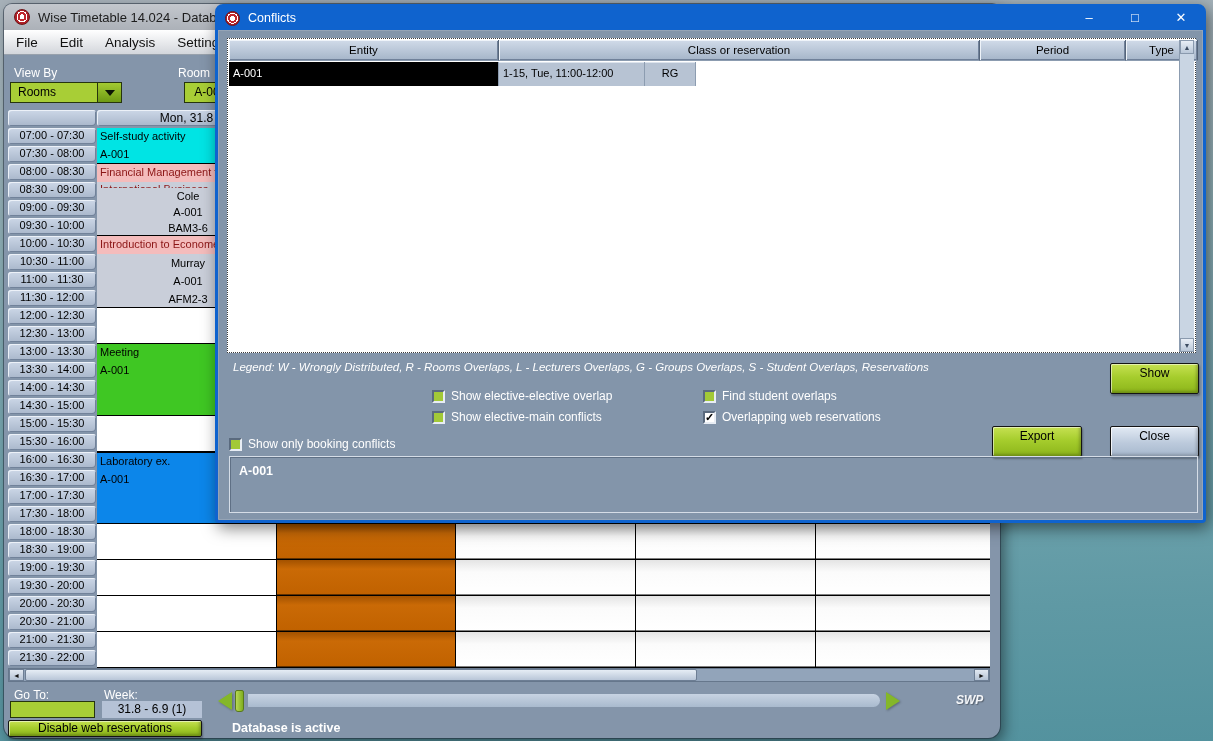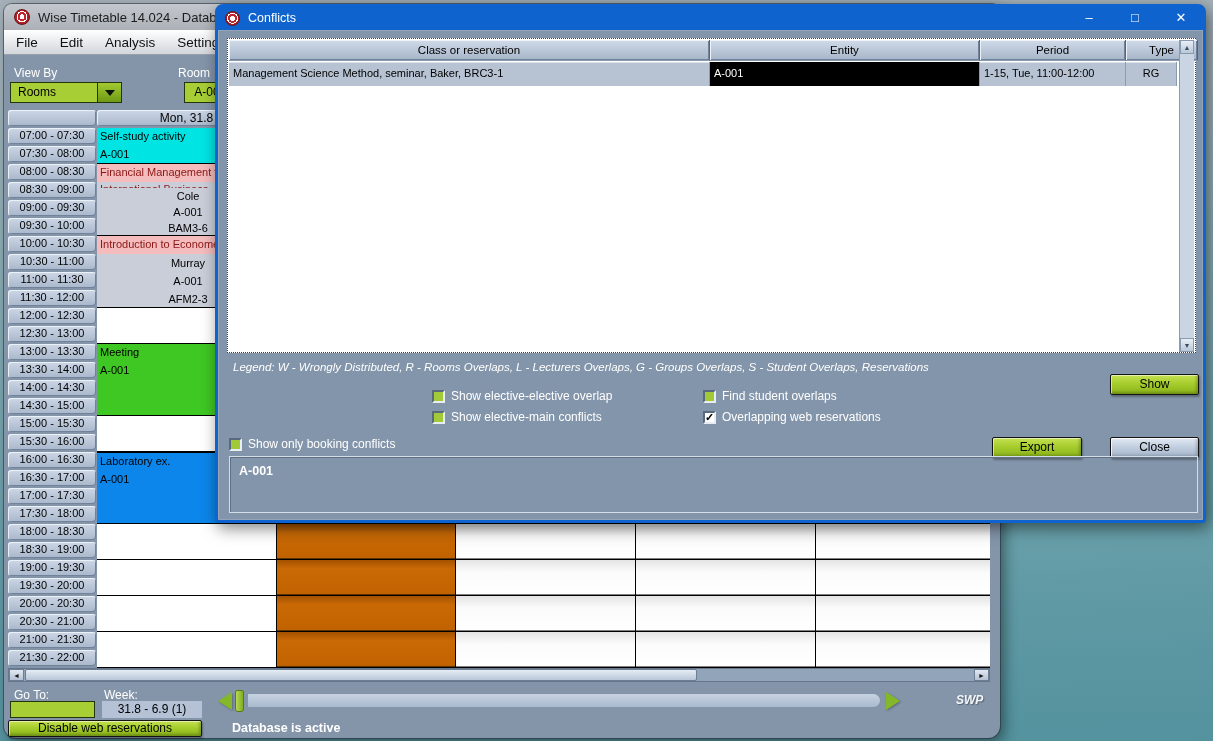--- a/index.html
+++ b/index.html
@@ -123,21 +123,21 @@
     line-height:23px; padding-left:4px; white-space:nowrap; overflow:hidden; height:24px; }
   .td-class { width:481px; } .td-entity { width:270px; background:#000; color:#fff; box-shadow:none; }
   .td-period { width:146px; } .td-type { width:51px; text-align:center; padding-left:0; }
   .vscroll { position:absolute; right:1px; top:1px; width:15px; height:312px; background:#c9d5e3; border-left:1px solid #8c9cb0; }
   .vs-btn { position:absolute; left:0; width:14px; height:14px; background:linear-gradient(#e8eef6,#b9c7d8);
     border:1px solid #8a9aae; font-size:7px; text-align:center; line-height:13px; color:#3c4c62; }
   .vs-up { top:0; } .vs-down { bottom:0; }
 
   .legend { position:absolute; left:15px; top:331px; color:#fff; font-size:11.5px; font-style:italic; }
 
-  .dlg-btn { position:absolute; height:21px; line-height:19px; font-size:12px;margin-top:11px; }
+  .dlg-btn { position:absolute; height:31px; line-height:19px; font-size:12px; }
   .btn-show { left:892px; top:333px; width:89px; }
   .btn-export { left:774px; top:396px; width:90px; }
   .btn-close { left:892px; top:396px; width:89px; background:linear-gradient(180deg,#e2eaf4 0%,#bccadc 55%,#a7b8cd 100%);
     border:1px solid #141414; color:#000; text-align:center; border-radius:2px;
     box-shadow: inset 1px 1px 0 rgba(255,255,255,.8), inset -2px -2px 3px rgba(0,0,0,.18), 1px 2px 2px rgba(0,0,0,.3); }
 
   .cbrow { position:absolute; display:flex; align-items:center; gap:6px; }
   .cb-box { width:13px; height:13px; background:#a2c937; border:2px solid;
     border-color:#5a6a7e #e8edf4 #e8edf4 #5a6a7e; font-size:11px; font-weight:bold; color:#000;
     line-height:9px; text-align:center; }
@@ -283,27 +283,26 @@
       <span class="dlg-ctrls">
         <span class="dlg-ctrl">–</span>
         <span class="dlg-ctrl">□</span>
         <span class="dlg-ctrl">✕</span>
       </span>
     </div>
 
     <div class="dlg-body">
       <div class="conf-table">
         <div class="tbl-head">
+          <div class="th th-entity">Entity</div>
           <div class="th th-class">Class or reservation</div>
-          <div class="th th-entity">Entity</div>
           <div class="th th-period">Period</div>
           <div class="th th-type">Type</div>
         </div>
         <div class="tbl-row">
-          <div class="td td-class">Management Science Method, seminar, Baker, BRC3-1</div>
           <div class="td td-entity">A-001</div>
           <div class="td td-period">1-15, Tue, 11:00-12:00</div>
           <div class="td td-type">RG</div>
         </div>
         <div class="vscroll">
           <div class="vs-btn vs-up">▲</div>
           <div class="vs-btn vs-down">▼</div>
         </div>
       </div>
 

